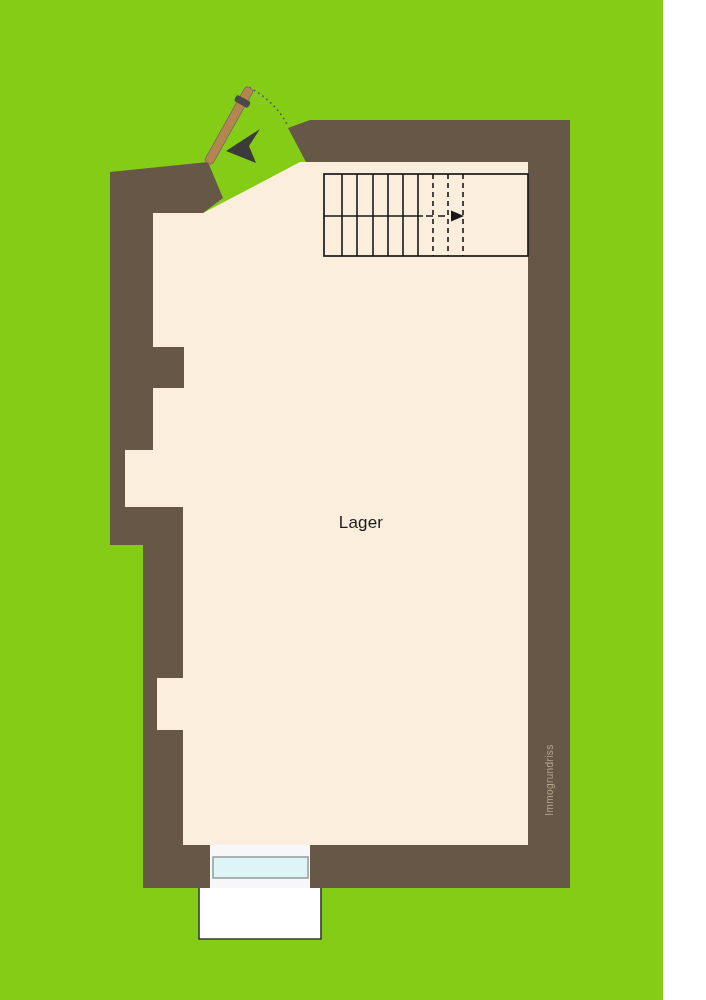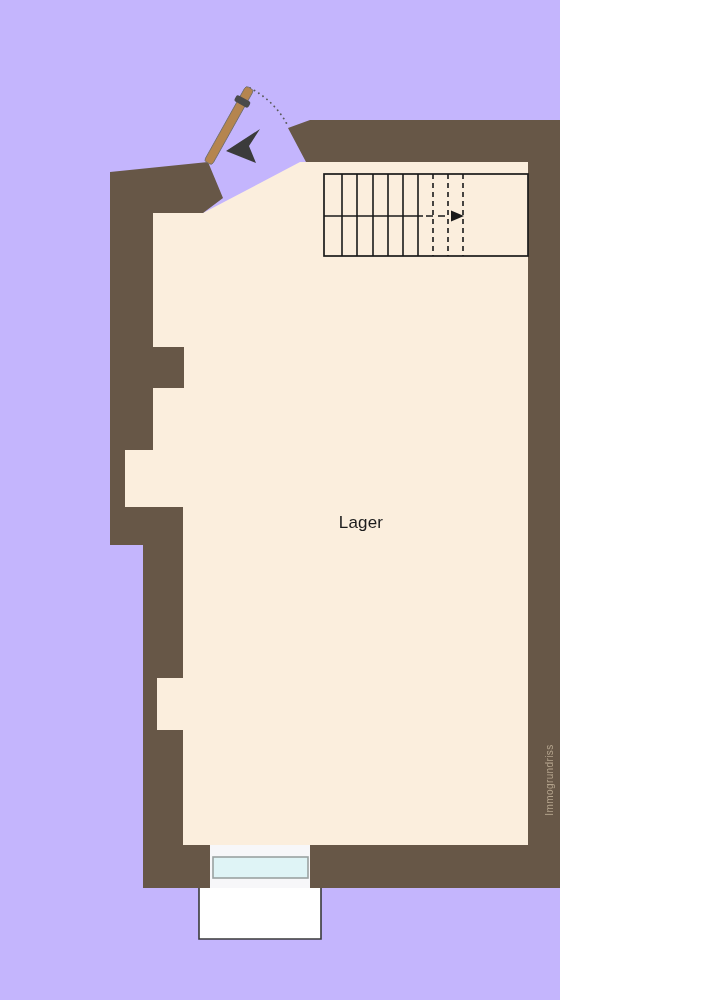--- a/index.html
+++ b/index.html
@@ -3,23 +3,23 @@
 <meta charset="utf-8">
 <style>
   html, body {
     margin: 0;
     padding: 0;
     background: #ffffff;
     font-family: "Liberation Sans", sans-serif;
   }
   .canvas {
     position: relative;
-    width: 560px;
+    width: 663px;
     height: 1000px;
-    background: #c4b5fd;
+    background: #84cc16;
     overflow: hidden;
   }
   svg { display: block; }
   svg text {
     font-family: "Liberation Sans", sans-serif;
   }
   .room-label {
     font-size: 17px;
     letter-spacing: 0.2px;
   }

